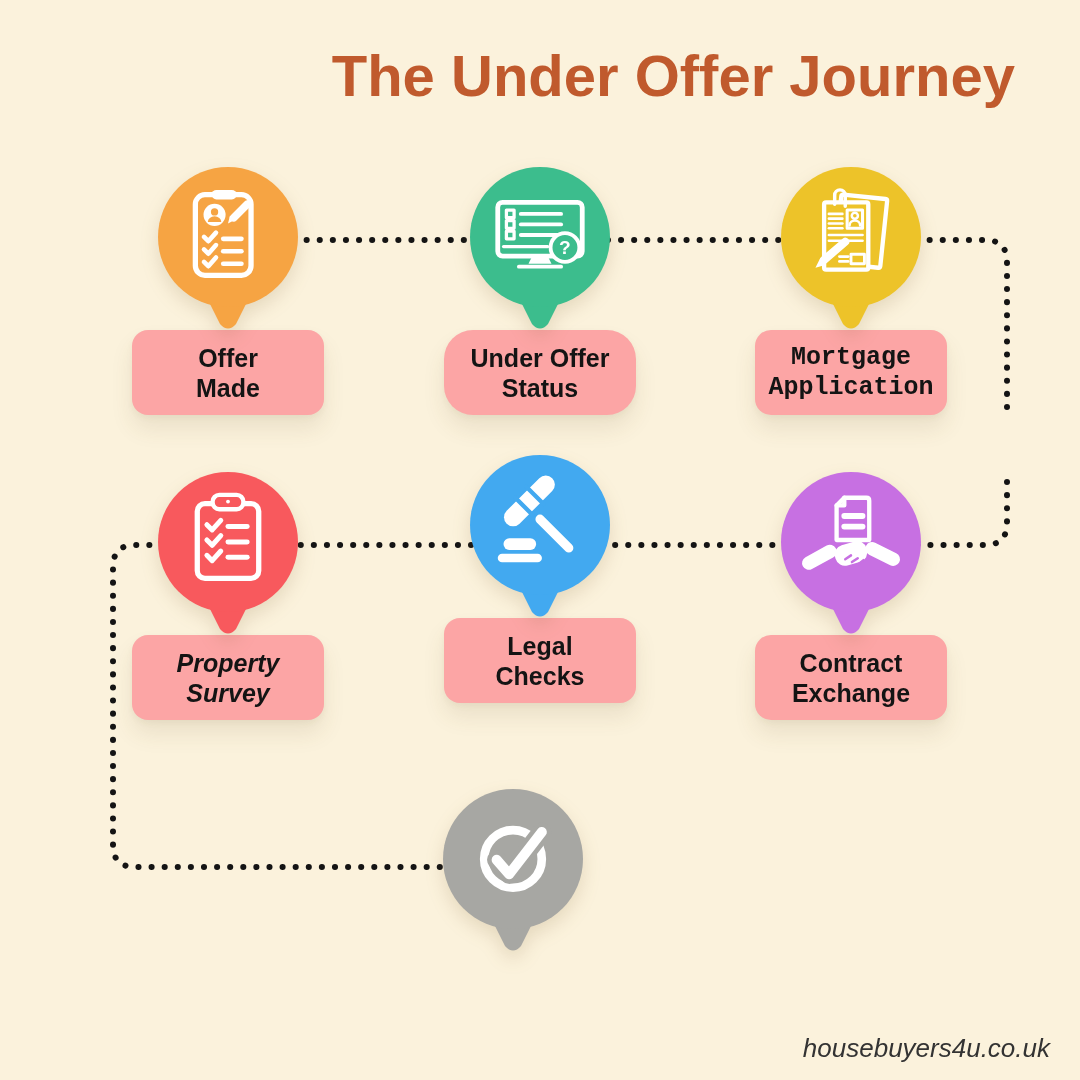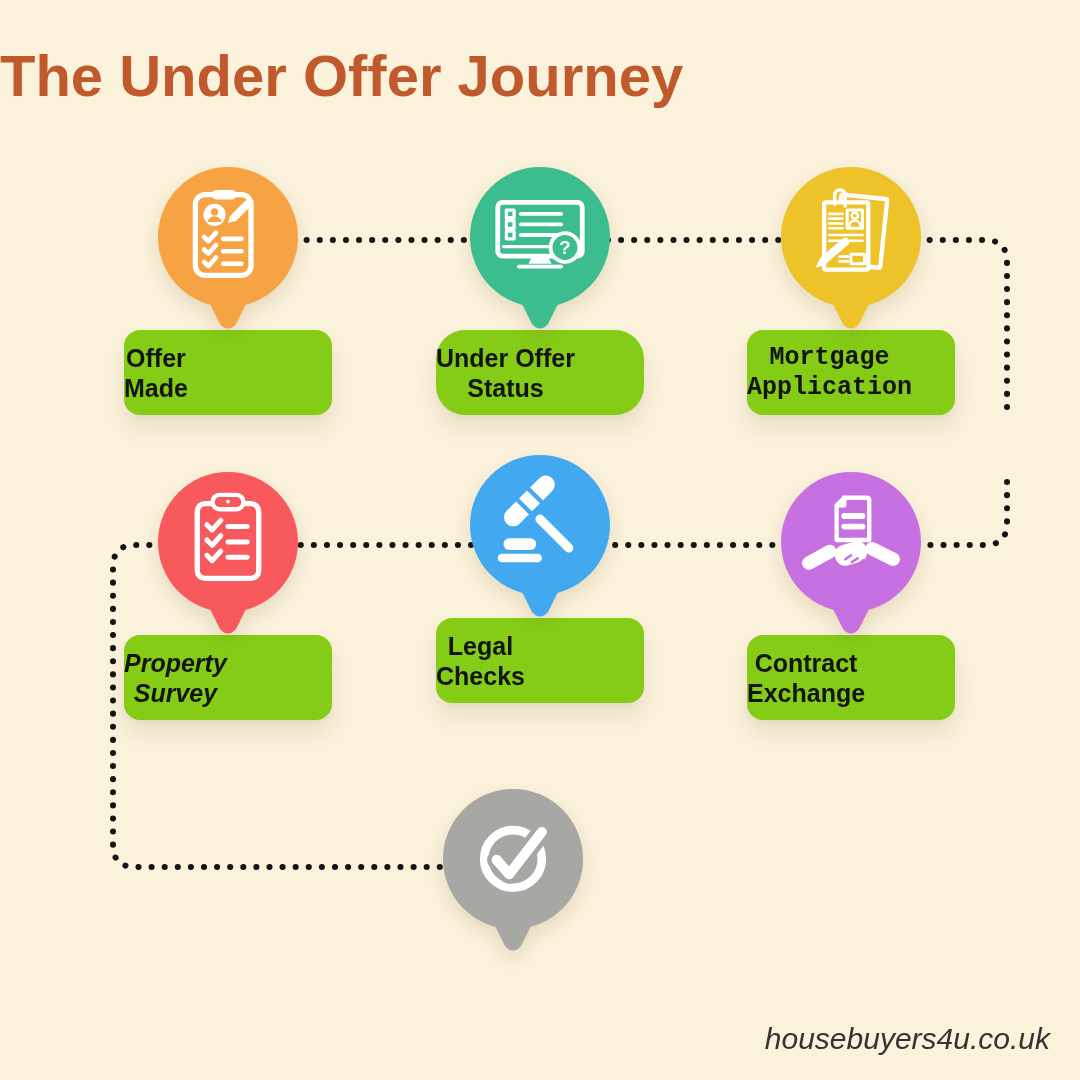--- a/index.html
+++ b/index.html
@@ -2,38 +2,38 @@
 <html><head>
 <meta charset="utf-8">
 <style>
   html,body{margin:0;padding:0;background:#FBF2DC;}
   .canvas{
     position:relative;width:1080px;height:1080px;overflow:hidden;
     background:#FBF2DC;
     font-family:"Liberation Sans", sans-serif;
   }
   .title{
-    position:absolute;top:42px;left:0;width:1015px;text-align:left;
+    position:absolute;top:42px;left:0;width:1015px;text-align:right;
     font-size:58px;font-weight:800;letter-spacing:0px;color:#C05A2D;
   }
   .connectors{position:absolute;left:0;top:0;z-index:1;}
   .connectors path{fill:none;stroke:#141414;stroke-width:6;stroke-linecap:round;stroke-dasharray:0.1 13;}
   .step{position:absolute;z-index:2;width:216px;display:flex;flex-direction:column;align-items:center;}
   .bubble{filter:drop-shadow(0 8px 9px rgba(120,90,40,0.16));}
   .card{
-    width:208px;min-height:85px;border-radius:16px;background:#84cc16;
+    width:192px;min-height:85px;border-radius:16px;background:#fca5a5;
     box-shadow:0 14px 22px rgba(95,75,40,0.10), 0 3px 6px rgba(95,75,40,0.05);
-    display:flex;align-items:center;justify-content:flex-start;
+    display:flex;align-items:center;justify-content:center;
   }
   .card span{
     font-size:25px;font-weight:700;line-height:1.2;color:#141414;
     text-align:center;white-space:pre-line;
   }
   .footer{
-    position:absolute;right:30px;bottom:24px;font-size:30px;color:#333333;
+    position:absolute;right:30px;bottom:16px;font-size:26px;color:#333333;
     font-style:italic;z-index:2;
   }
 </style>
 </head>
 <body>
 
 <div class="canvas">
 
   <div class="title">The Under Offer Journey</div>
 

